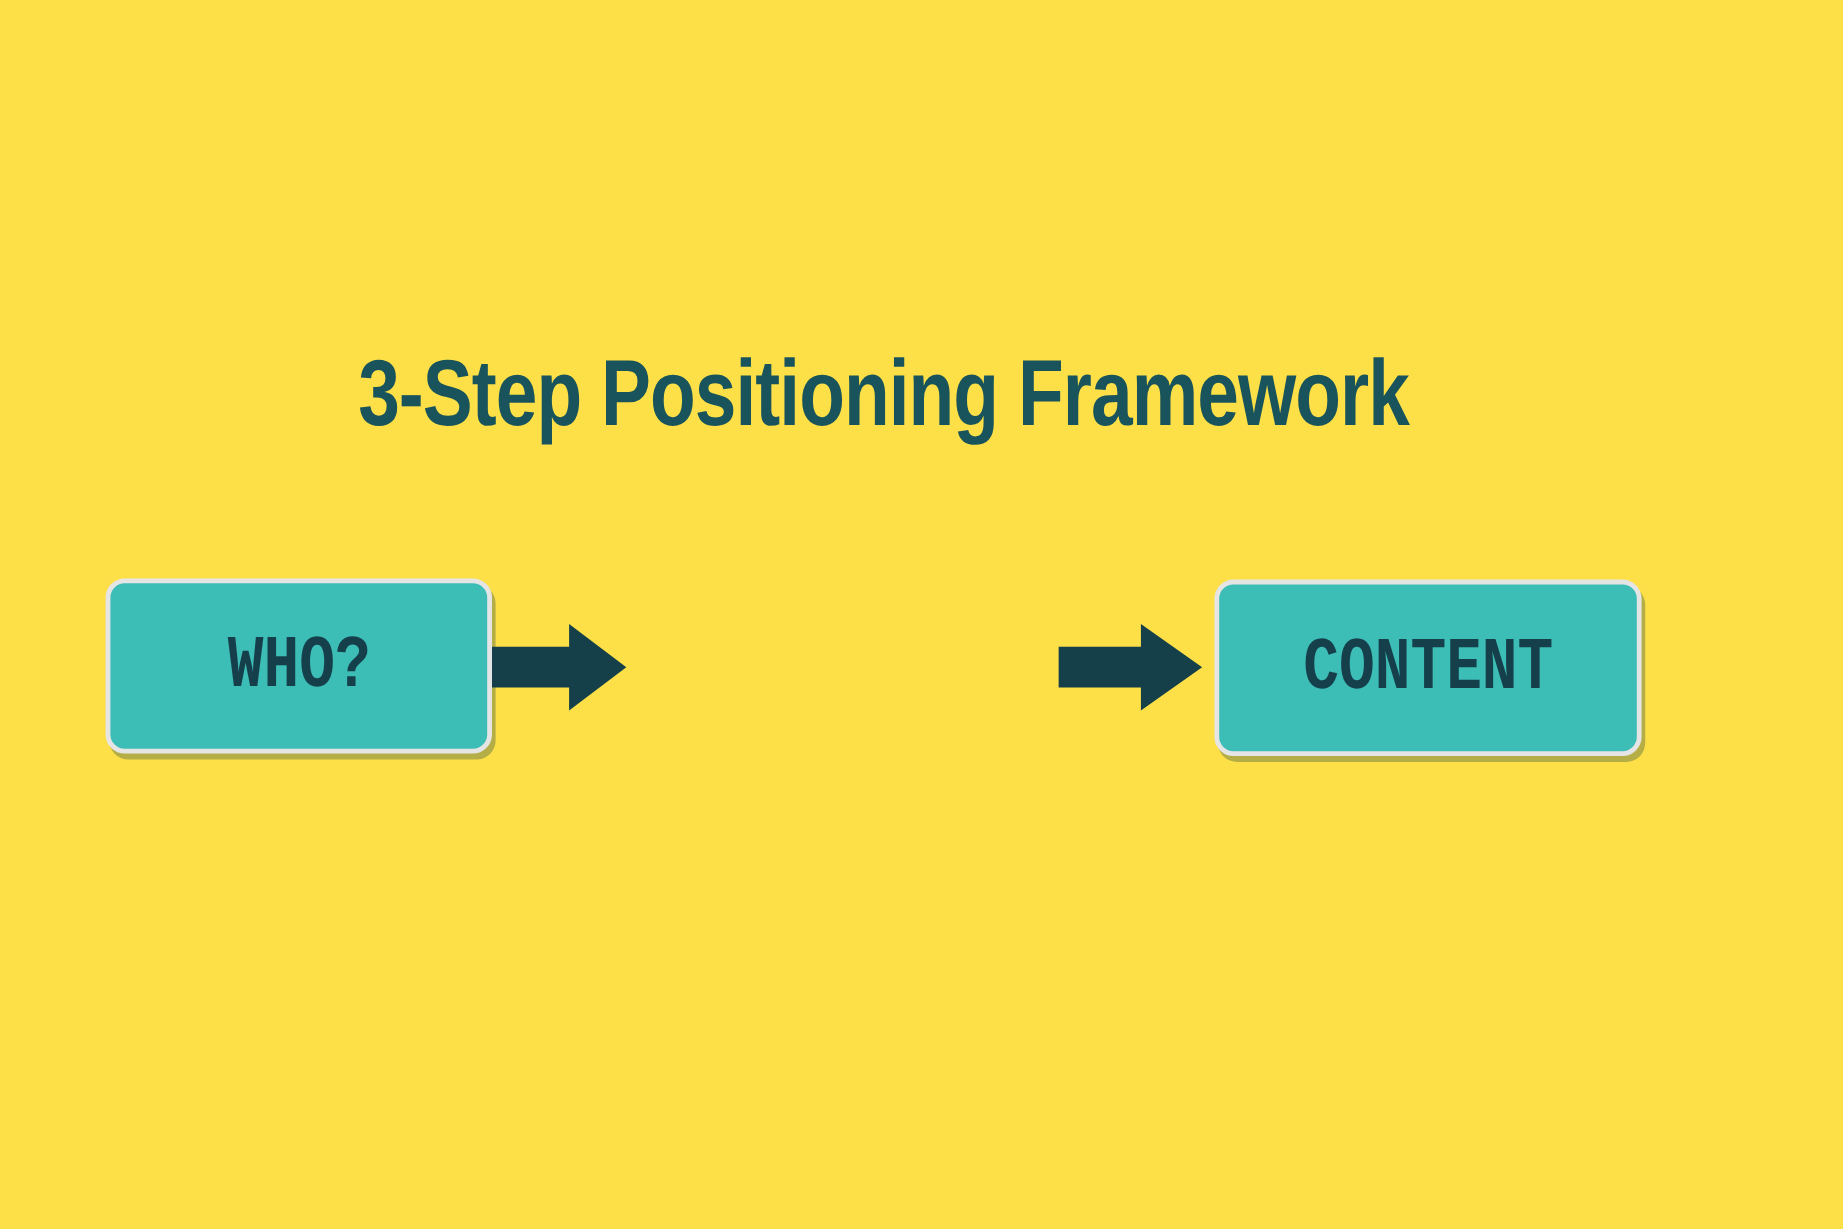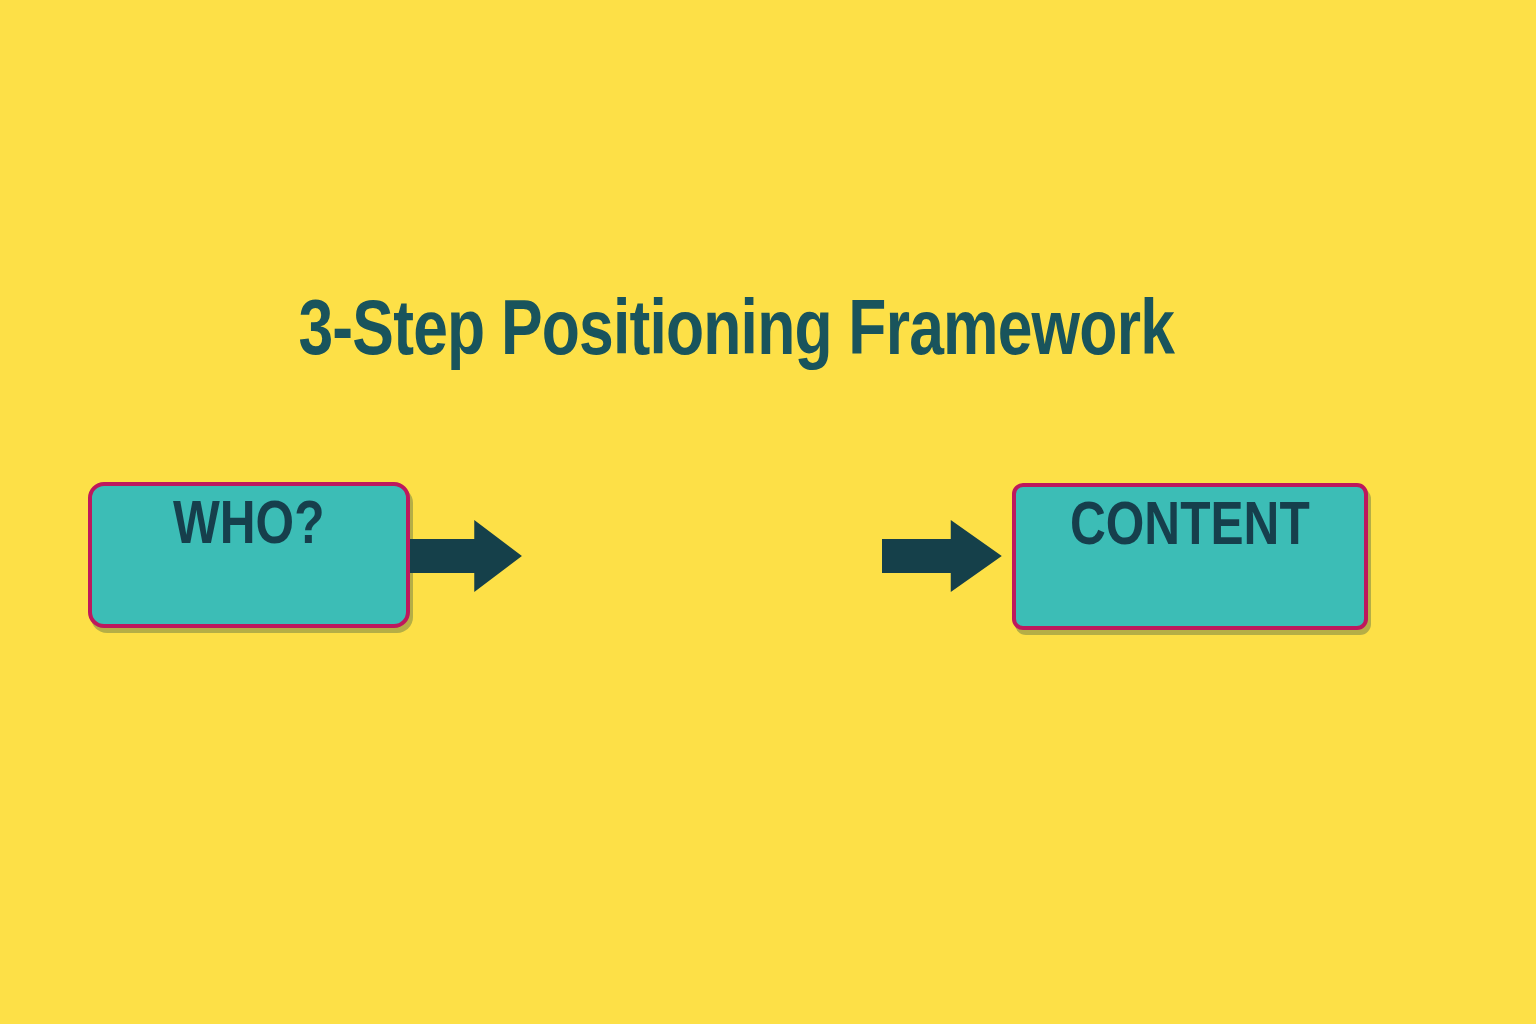--- a/index.html
+++ b/index.html
@@ -31,29 +31,31 @@
     transform: scaleX(0.80); 
     transform-origin: 50% 50%;
     letter-spacing: -1px;
   }
 
   
   .step-box {
     position: absolute;
     box-sizing: border-box;
     background: #3CBDB6;
-    border: 4px solid #be185d;
+    border: 4px solid #e5e5e5;
     border-radius: 16px;
     box-shadow: 3px 5px 0 rgba(15, 60, 68, 0.30);
     display: flex;
+    align-items: center;
     justify-content: center;
+    font-family: Liberation Mono, monospace;
   }
   .box-who      { left: 88px;   top: 482px; width: 322px; height: 146px; }
   .box-problems { left: 527px;  top: 482px; width: 353px; height: 146px; }
-  .box-content  { left: 1012px; top: 483px; width: 356px; height: 147px; border-radius: 11px; }
+  .box-content  { left: 1012px; top: 483px; width: 356px; height: 147px; }
 
   .step-label {
     display: inline-block;
     font-size: 62px;
     font-weight: bold;
     color: #163F4C;
     white-space: nowrap;
     transform: scaleX(0.80);
     transform-origin: 50% 50%;
     letter-spacing: 0px;

